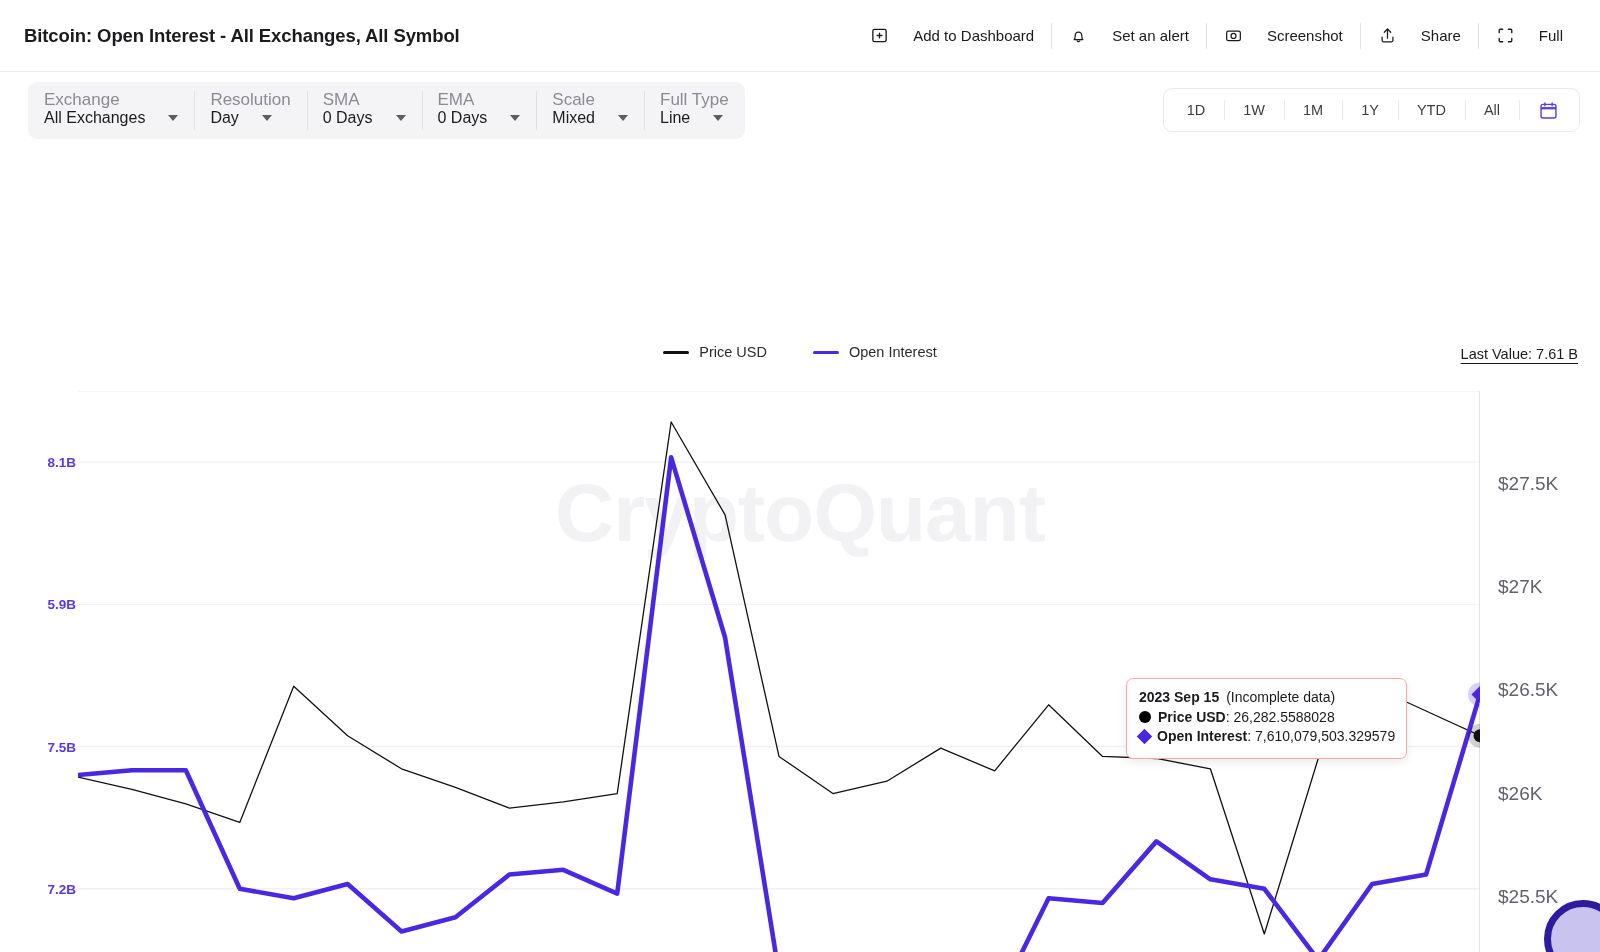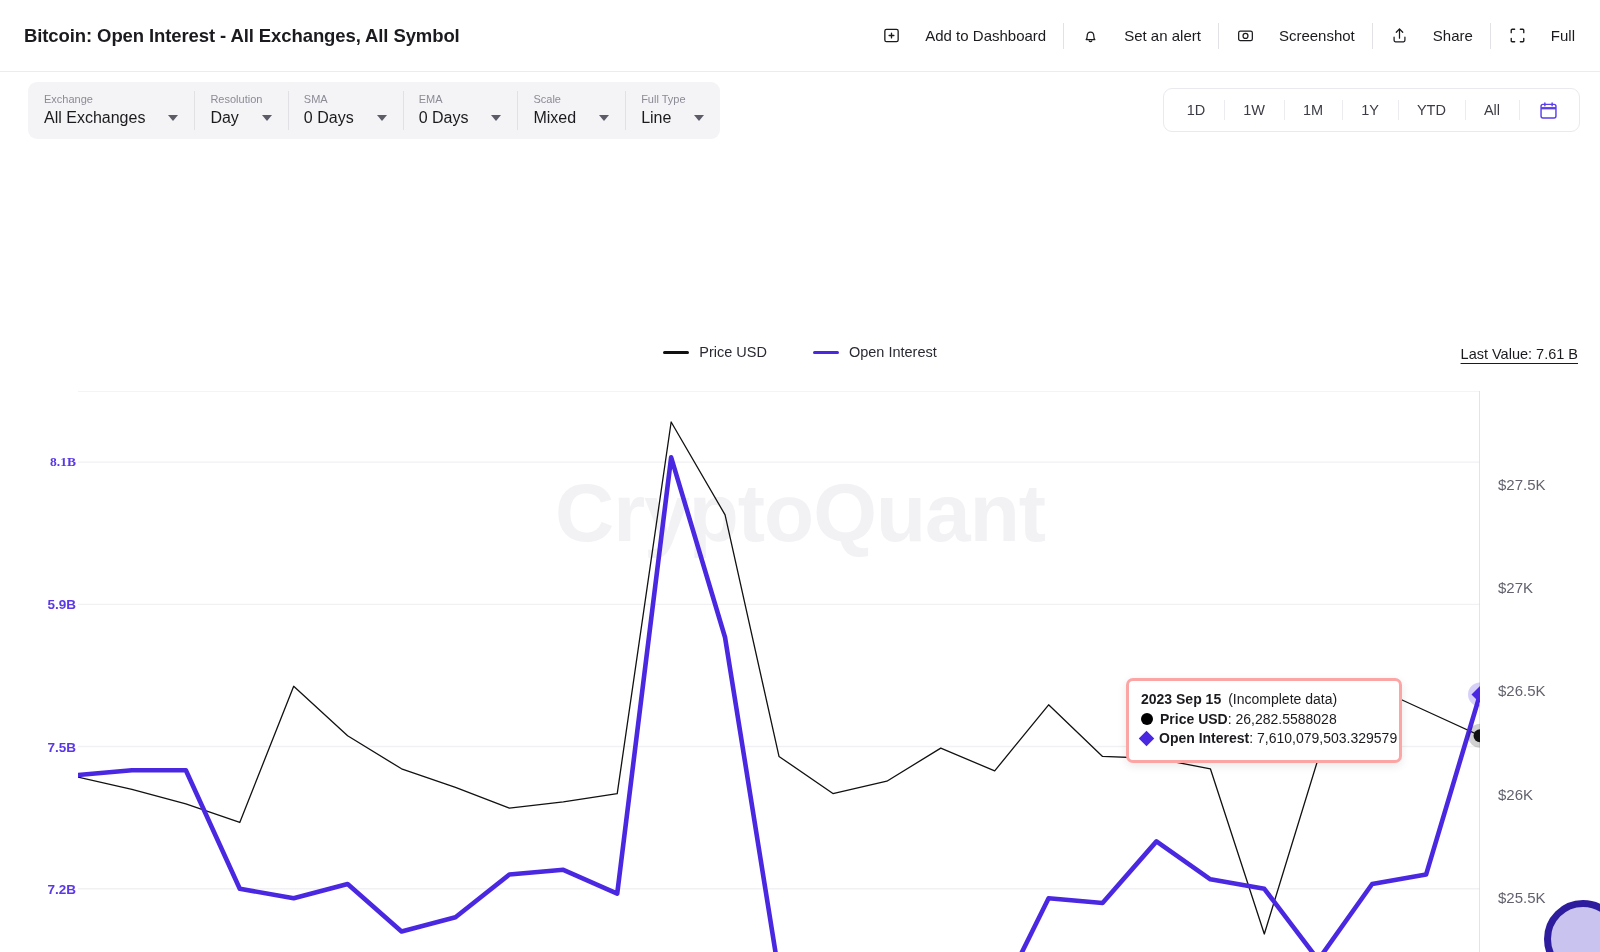--- a/index.html
+++ b/index.html
@@ -10,21 +10,21 @@
     color: #1b1b1f;
     overflow: hidden;
   }
 
   
   .header {
     height: 72px;
     display: flex;
     align-items: center;
     justify-content: space-between;
-    padding: 0 8px 0 24px;
+    padding: 0 20px 0 24px;
     border-bottom: 1px solid #ececef;
     background: #fff;
   }
   .title {
     font-size: 18.5px;
     font-weight: 700;
     letter-spacing: -0.1px;
     white-space: nowrap;
   }
   .hdr-actions { display: flex; align-items: center; }
@@ -64,21 +64,21 @@
     padding: 0 16px;
     min-width: 86px;
     position: relative;
     cursor: pointer;
   }
   .filter + .filter::before {
     content: "";
     position: absolute; left: 0; top: 9px; bottom: 9px;
     width: 1px; background: #e0e0e5;
   }
-  .f-label { font-size: 11px; color: #8b8b96; line-height: 15px; margin-bottom: 1px; }
+  .f-label { font-size: 17px; color: #8b8b96; line-height: 15px; margin-bottom: 1px; }
   .f-val {
     font-size: 16px; color: #1b1b1f; line-height: 20px;
     display: flex; align-items: center; gap: 23px;
     white-space: nowrap;
   }
   .caret {
     width: 0; height: 0; flex: none;
     border-left: 5.5px solid transparent;
     border-right: 5.5px solid transparent;
     border-top: 6.5px solid #5c5c68;
@@ -144,33 +144,33 @@
   }
 
   .ytick-l {
     position: absolute; right: 1524px;
     font-size: 13.5px; font-weight: 600; color: #5a37e8;
     transform: translateY(-50%);
     white-space: nowrap;
   }
   .ytick-r {
     position: absolute; left: 1498px;
-    font-size: 15px; color: #62626e;
+    font-size: 19px; color: #62626e;
     transform: translateY(-50%);
     white-space: nowrap;
   }
 
   .tooltip {
     position: absolute;
     left: 1126px; top: 530px;
     background: #fff;
-    border: 3px solid #fca5a5;
+    border: 1px solid #fca5a5;
     border-radius: 7px;
     box-shadow: 0 3px 10px rgba(0,0,0,0.09);
-    padding: 9px 2px 11px 12px;
+    padding: 9px 11px 11px 12px;
     font-size: 14px;
     line-height: 19.5px;
     color: #1b1b1f;
     white-space: nowrap;
   }
   .tt-row { display: flex; align-items: center; gap: 7px; }
   .tt-date b { font-weight: 700; }
   .dot-black { width: 12px; height: 12px; border-radius: 50%; background: #000; flex: none; }
   .diamond { width: 11px; height: 11px; background: #4a27e0; transform: rotate(45deg); flex: none; }
 
@@ -343,21 +343,21 @@
       <polyline points="0.00,386.06 53.92,398.45 107.85,412.90 161.77,431.48 215.69,295.23 269.62,344.77 323.54,377.81 377.46,396.39 431.38,417.03 485.31,410.84 539.23,402.58 593.15,30.97 647.08,123.87 701.00,365.42 754.92,402.58 808.85,390.19 862.77,357.16 916.69,379.87 970.62,313.81 1024.54,365.42 1078.46,367.48 1132.38,377.81 1186.31,542.97 1240.23,367.48 1294.15,295.23 1348.08,320.00 1402.00,344.77" fill="none" stroke="#111111" stroke-width="1.3" stroke-linejoin="round" stroke-linecap="round" vector-effect="non-scaling-stroke"></polyline>
       <polyline points="0.00,384.00 53.92,379.26 107.85,379.26 161.77,497.78 215.69,507.26 269.62,493.04 323.54,540.44 377.46,526.22 431.38,483.56 485.31,478.81 539.23,502.52 593.15,66.37 647.08,246.52 701.00,583.11 754.92,583.11 808.85,592.59 862.77,564.15 916.69,616.30 970.62,507.26 1024.54,512.00 1078.46,450.37 1132.38,488.30 1186.31,497.78 1240.23,568.89 1294.15,493.04 1348.08,483.56 1402.00,303.41" fill="none" stroke="#4a27e0" stroke-width="4.6" stroke-linejoin="round" stroke-linecap="round" vector-effect="non-scaling-stroke"></polyline>
       <line x1="1402" y1="-8" x2="1402" y2="644" stroke="#d9d9de" stroke-width="1.4" vector-effect="non-scaling-stroke"></line>
       <circle cx="1402" cy="344.77419354838696" r="12" fill="#000" fill-opacity="0.18"></circle>
       <circle cx="1402" cy="303.40740740740733" r="12" fill="#4a27e0" fill-opacity="0.22"></circle>
       <circle cx="1402" cy="344.77419354838696" r="6.5" fill="#111"></circle>
       <rect x="1396" y="297.40740740740733" width="12" height="12" fill="#4a27e0" transform="rotate(45 1402 303.40740740740733)"></rect>
     </svg>
 
   <div id="axis-layer">
-      <div class="ytick-l" style="top: 314.111px; font-family: Liberation Serif, serif;">8.1B</div>
+      <div class="ytick-l" style="top: 314.111px;">8.1B</div>
       <div class="ytick-l" style="top: 456.333px;">5.9B</div>
       <div class="ytick-l" style="top: 598.556px;">7.5B</div>
       <div class="ytick-l" style="top: 740.778px;">7.2B</div>
       <div class="ytick-r" style="top: 335.903px;">$27.5K</div>
       <div class="ytick-r" style="top: 439.129px;">$27K</div>
       <div class="ytick-r" style="top: 542.355px;">$26.5K</div>
       <div class="ytick-r" style="top: 645.581px;">$26K</div>
       <div class="ytick-r" style="top: 748.806px;">$25.5K</div>
     </div>
 

